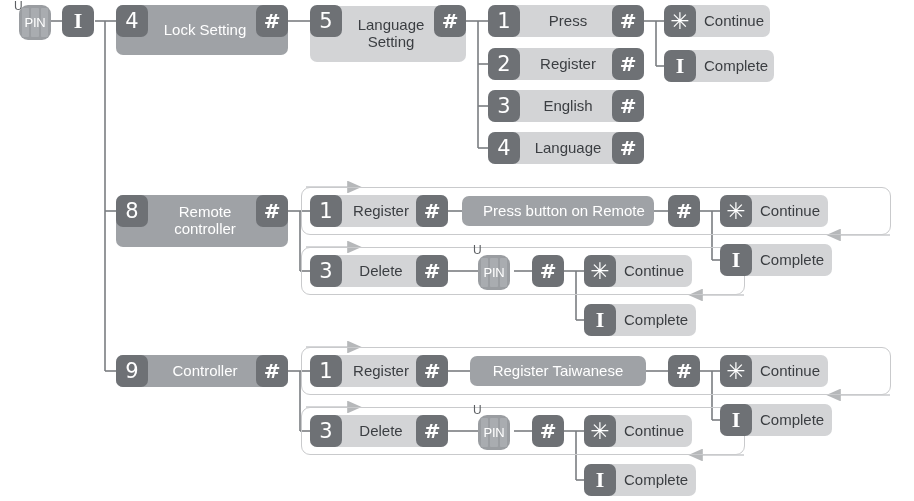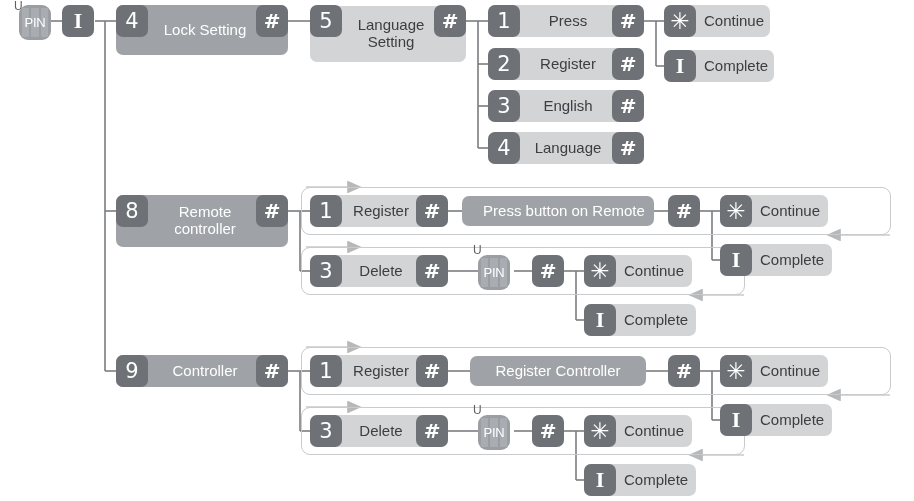--- a/index.html
+++ b/index.html
@@ -350,21 +350,21 @@
   <div class="key num" style="left:116px; top:355px;">9</div>
   <div class="key hash" style="left:256px; top:355px;">#</div>
 
   <div class="plate light" style="left:310px; top:355px; width:138px; height:32px; padding-left:42px; padding-right:38px;">
     <span>Register</span>
   </div>
   <div class="key num" style="left:310px; top:355px;">1</div>
   <div class="key hash" style="left:416px; top:355px;">#</div>
 
   <div class="plate mid" style="left:470px; top:356px; width:176px; height:30px;">
-    <span>Register Controller</span>
+    <span>Register Taiwanese</span>
   </div>
   <div class="key hash" style="left:668px; top:355px;">#</div>
 
   <div class="plate light" style="left:720px; top:355px; width:108px; height:32px; padding-left:40px; justify-content:flex-start;">
     <span>Continue</span>
   </div>
   <div class="key star" style="left:720px; top:355px;">✳</div>
 
   <div class="plate light" style="left:720px; top:404px; width:112px; height:32px; padding-left:40px; justify-content:flex-start;">
     <span>Complete</span>

